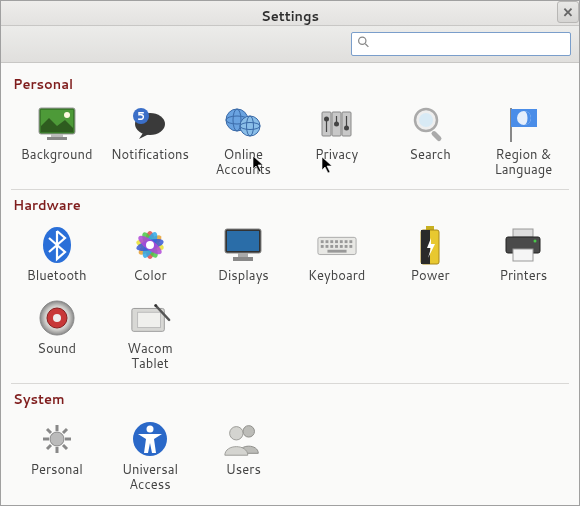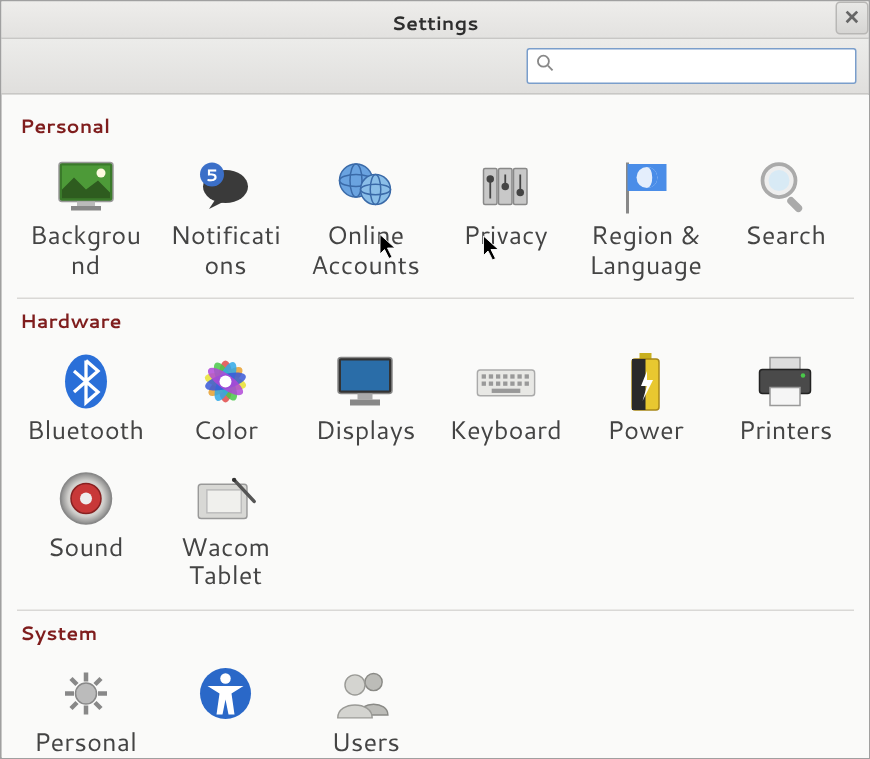--- a/index.html
+++ b/index.html
@@ -106,21 +106,21 @@
   }
   .icon-box {
     width: 42px;
     height: 42px;
     display: flex;
     align-items: center;
     justify-content: center;
     margin-bottom: 2px;
   }
   .item-label {
-    font-size: 17px;
+    font-size: 13px;
     color: #444;
     line-height: 1.15;
     max-width: 80px;
     word-wrap: break-word;
   }
   .cursor {
     position: absolute;
   }
 </style>
 </head>
@@ -211,39 +211,39 @@
               </svg>
           </div>
           <div class="item-label">Privacy</div>
           <svg class="cursor" style="left:30px;top:59px" width="14" height="18" viewBox="0 0 14 18">
               <path d="M1 1 L1 14 L4 11 L7 17 L9 16 L6 10 L11 10 Z" fill="#000" stroke="#fff" stroke-width="0.6"></path>
             </svg>
         </div>
 
         <div class="item">
           <div class="icon-box">
+            <svg width="40" height="40" viewBox="0 0 40 40">
+                <circle cx="16" cy="16" r="11" fill="#eee" stroke="#aaa" stroke-width="2.5"></circle>
+                <circle cx="16" cy="16" r="7" fill="#d8eaf5"></circle>
+                <rect x="24" y="26" width="12" height="5" rx="2.5" transform="rotate(45 24 26)" fill="#aaa"></rect>
+              </svg>
+          </div>
+          <div class="item-label">Search</div>
+        </div>
+
+        <div class="item">
+          <div class="icon-box">
             <svg width="42" height="40" viewBox="0 0 42 40">
                 <line x1="9" y1="4" x2="9" y2="38" stroke="#888" stroke-width="2"></line>
                 <rect x="9" y="5" width="26" height="18" fill="#4a8de8"></rect>
                 <circle cx="22" cy="14" r="7" fill="#fff" opacity="0.85"></circle>
                 <path d="M22 7 A7 7 0 0 1 22 21 A3.5 7 0 0 0 22 7" fill="#4a8de8"></path>
               </svg>
           </div>
           <div class="item-label">Region &amp; Language</div>
-        </div>
-
-        <div class="item">
-          <div class="icon-box">
-            <svg width="40" height="40" viewBox="0 0 40 40">
-                <circle cx="16" cy="16" r="11" fill="#eee" stroke="#aaa" stroke-width="2.5"></circle>
-                <circle cx="16" cy="16" r="7" fill="#d8eaf5"></circle>
-                <rect x="24" y="26" width="12" height="5" rx="2.5" transform="rotate(45 24 26)" fill="#aaa"></rect>
-              </svg>
-          </div>
-          <div class="item-label">Search</div>
         </div>
 
       </div>
     </div>
 
     <div class="section">
       <div class="section-title">Hardware</div>
       <div class="grid">
 
         <div class="item">
@@ -399,20 +399,21 @@
 
 
         <div class="item">
           <div class="icon-box">
             <svg width="40" height="40" viewBox="0 0 40 40">
                 <circle cx="20" cy="20" r="17" fill="#2a68c8"></circle>
                 <circle cx="20" cy="10" r="3.5" fill="#fff"></circle>
                 <path d="M8 15 L32 15 L24 20 L26 34 L22 34 L20 24 L18 34 L14 34 L16 20 Z" fill="#fff"></path>
               </svg>
           </div>
+          <div class="item-label">Universal Access</div>
         </div>
 
         <div class="item">
           <div class="icon-box">
             <svg width="44" height="38" viewBox="0 0 44 38">
                 <g fill="#bcbcb8" stroke="#8a8a86">
                   <circle cx="28" cy="11" r="6"></circle>
                   <path d="M18 34 C18 24 38 24 38 34 Z"></path>
                 </g>
                 <g fill="#d4d4d0" stroke="#9a9a96">

